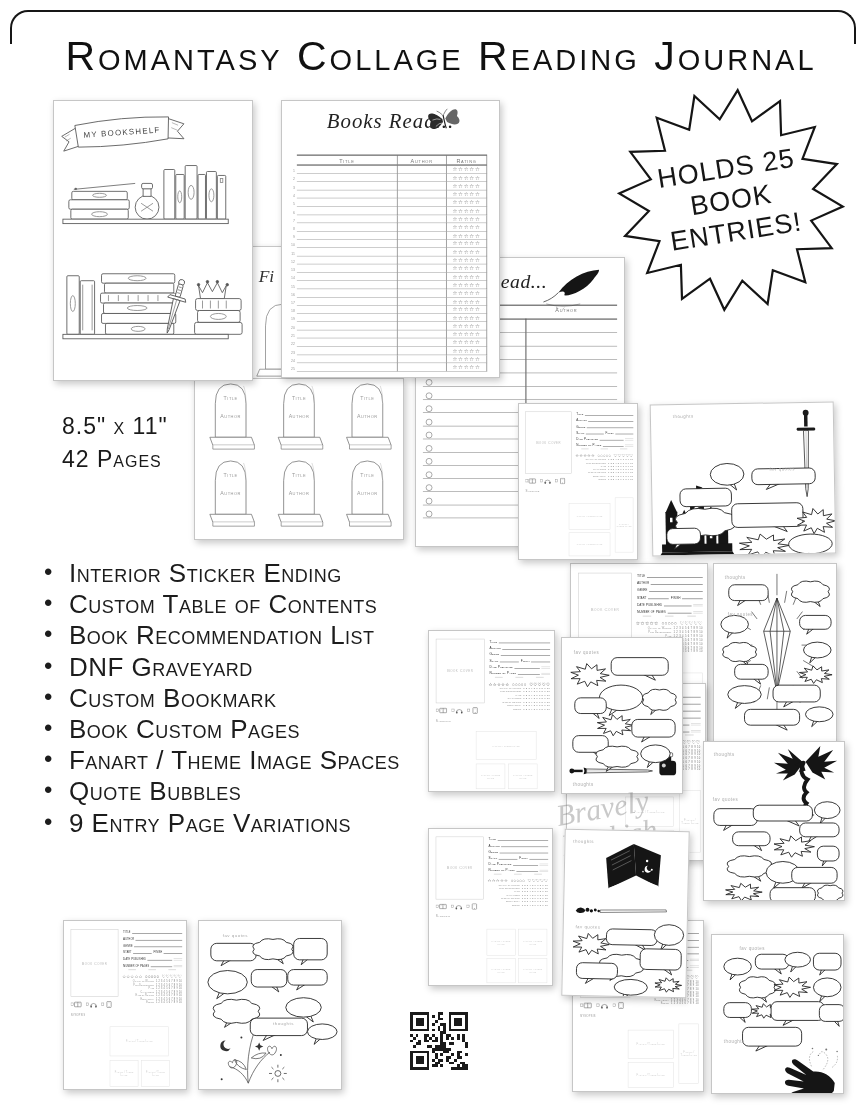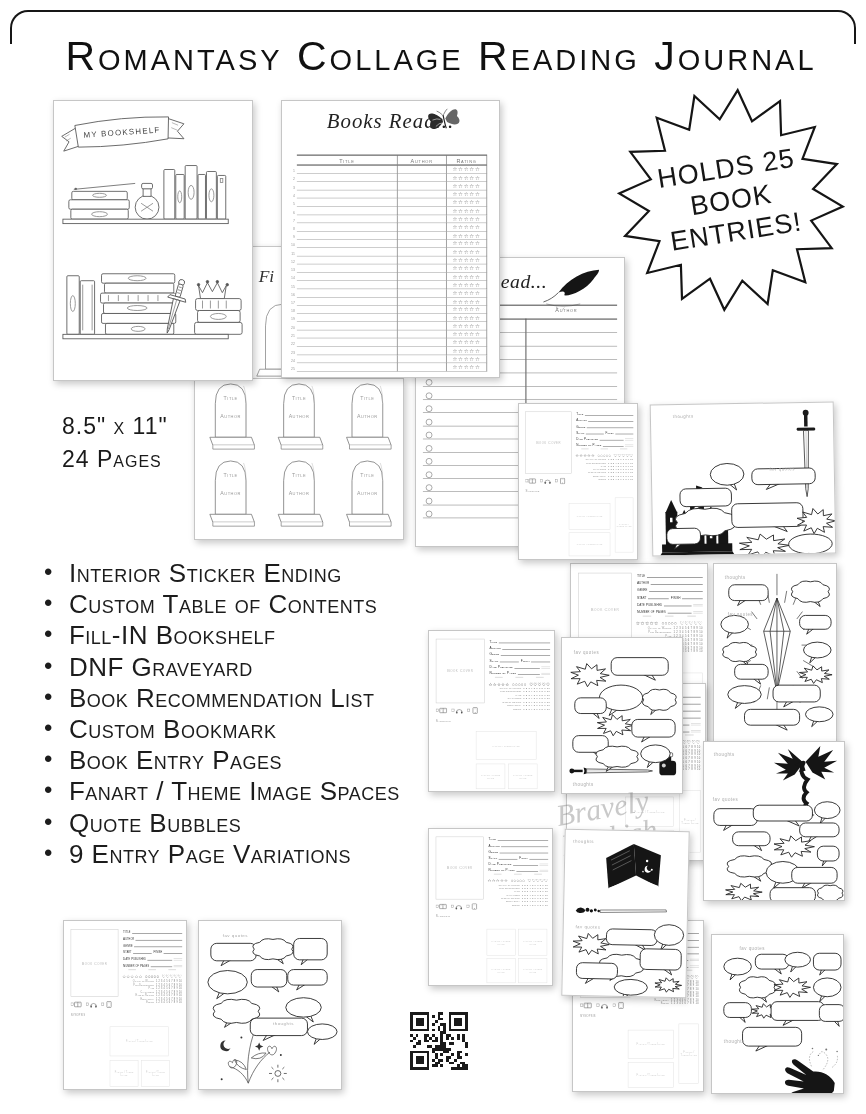--- a/index.html
+++ b/index.html
@@ -116,44 +116,41 @@
 
   <div id="badge">
     <svg id="burst-svg" viewBox="0 0 232 230">
         <polygon points="122.7,5.2 137.0,36.3 165.0,16.1 166.1,50.2 199.8,42.0 187.5,73.9 221.9,79.1 198.1,103.9 227.8,121.6 196.2,135.6 216.7,163.1 182.0,164.2 190.3,197.3 157.8,185.3 152.6,219.0 127.3,195.6 109.3,224.8 95.0,193.7 67.0,213.9 65.9,179.8 32.2,188.0 44.5,156.1 10.1,150.9 33.9,126.1 4.2,108.4 35.8,94.4 15.3,66.9 50.0,65.8 41.7,32.7 74.2,44.7 79.4,11.0 104.7,34.4 " fill="#fff" stroke="#151515" stroke-width="2.2"></polygon>
         <text x="116" y="92" text-anchor="middle" transform="rotate(-9 116 115)" class="burst-text"><tspan x="116" dy="0">HOLDS 25</tspan><tspan x="116" dy="32">BOOK</tspan><tspan x="116" dy="32">ENTRIES!</tspan></text>
       </svg>
   </div>
 
   <div id="specs">
     <div>8.5" x 11"</div>
-    <div>24 Pages</div>
+    <div>42 Pages</div>
   </div>
 
   <ul id="features">
       <li>
         <span>Interior Sticker Ending</span>
       </li>
       <li>
         <span>Custom Table of Contents</span>
       </li>
       <li>
-        <span>Fill-IN Bookshelf</span>
+        <span>Book Recommendation List</span>
       </li>
       <li>
         <span>DNF Graveyard</span>
       </li>
       <li>
-        <span>Book Recommendation List</span>
-      </li>
-      <li>
         <span>Custom Bookmark</span>
       </li>
       <li>
-        <span>Book Entry Pages</span>
+        <span>Book Custom Pages</span>
       </li>
       <li>
         <span>Fanart / Theme Image Spaces</span>
       </li>
       <li>
         <span>Quote Bubbles</span>
       </li>
       <li>
         <span>9 Entry Page Variations</span>
       </li>

